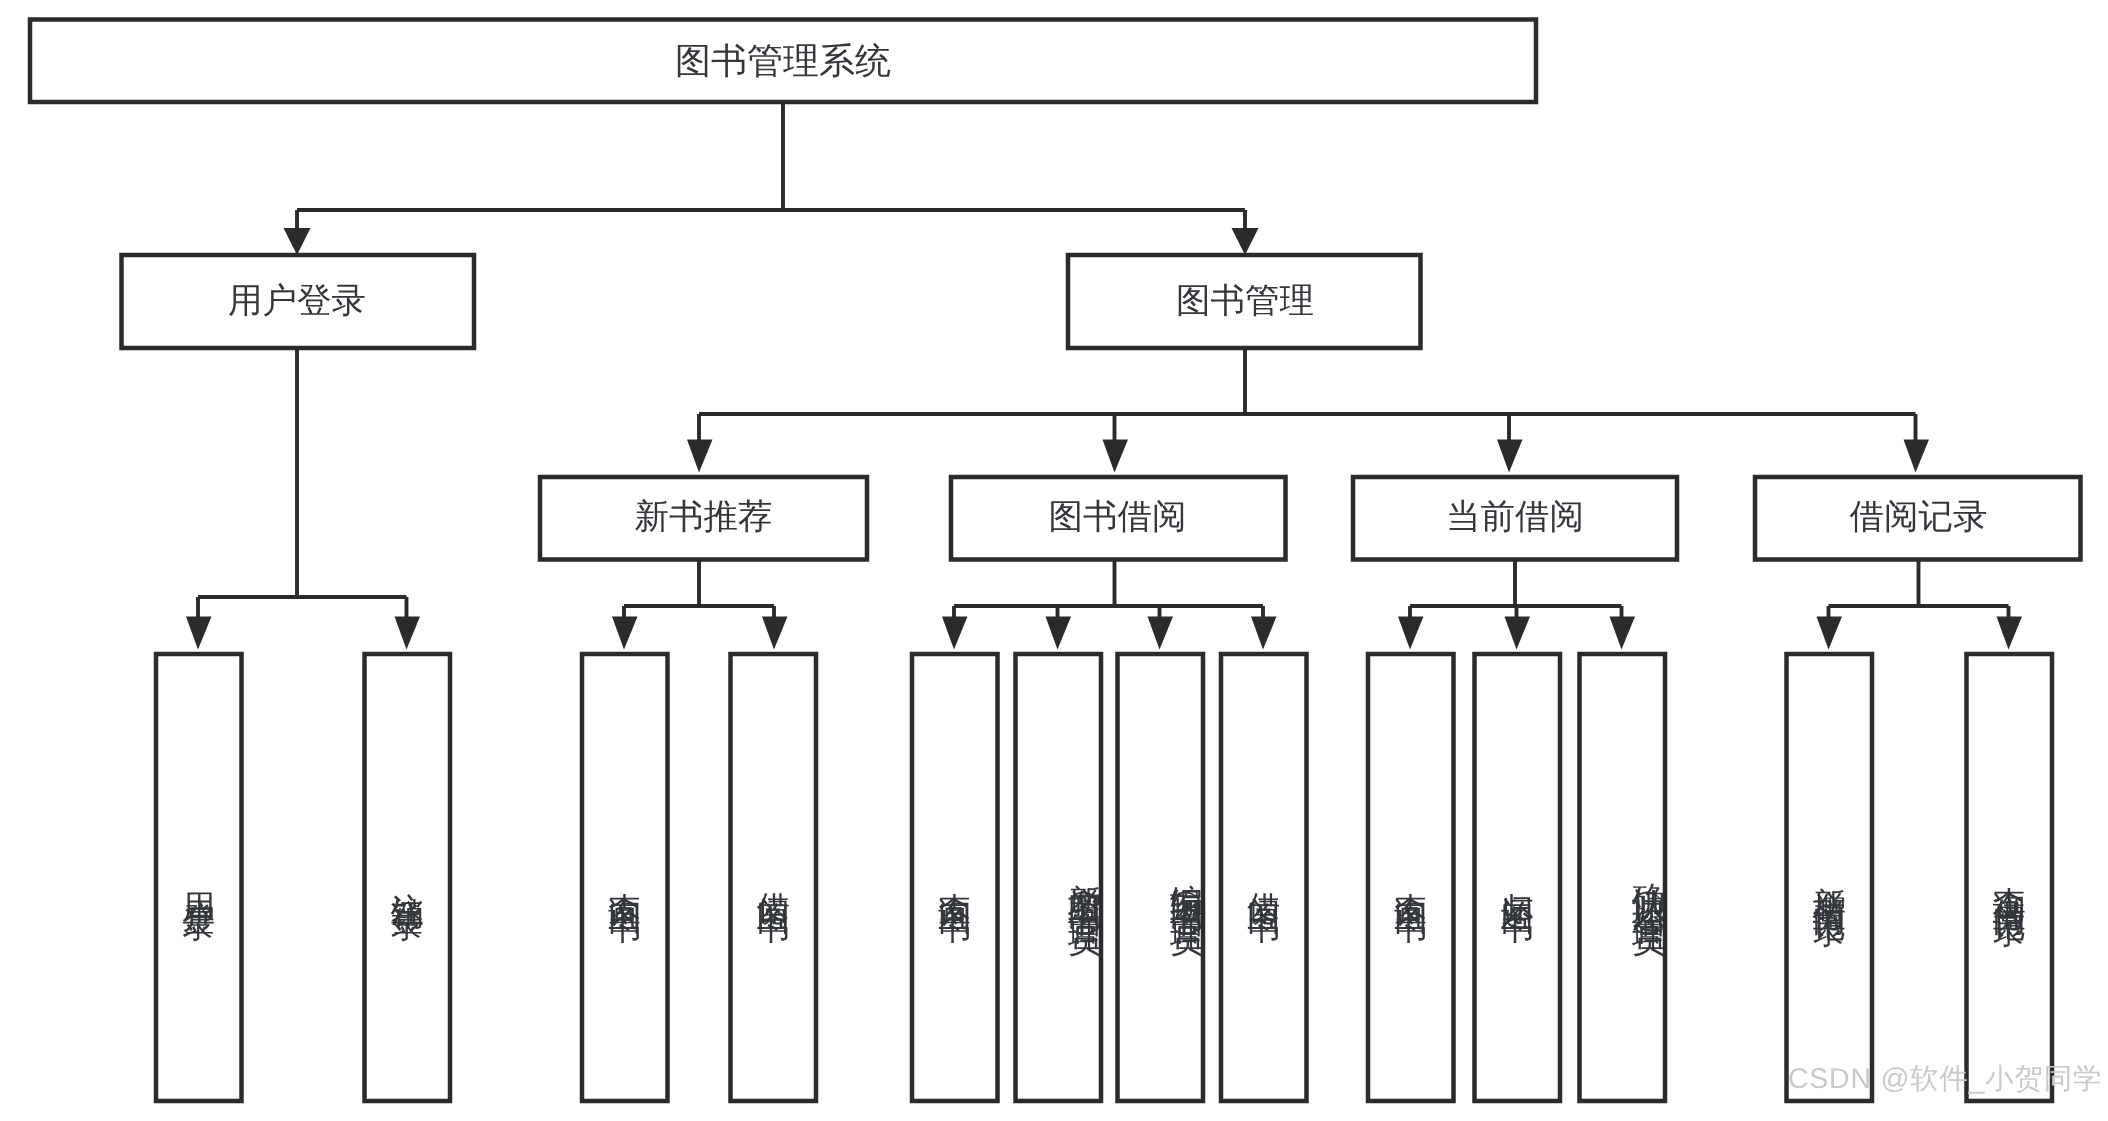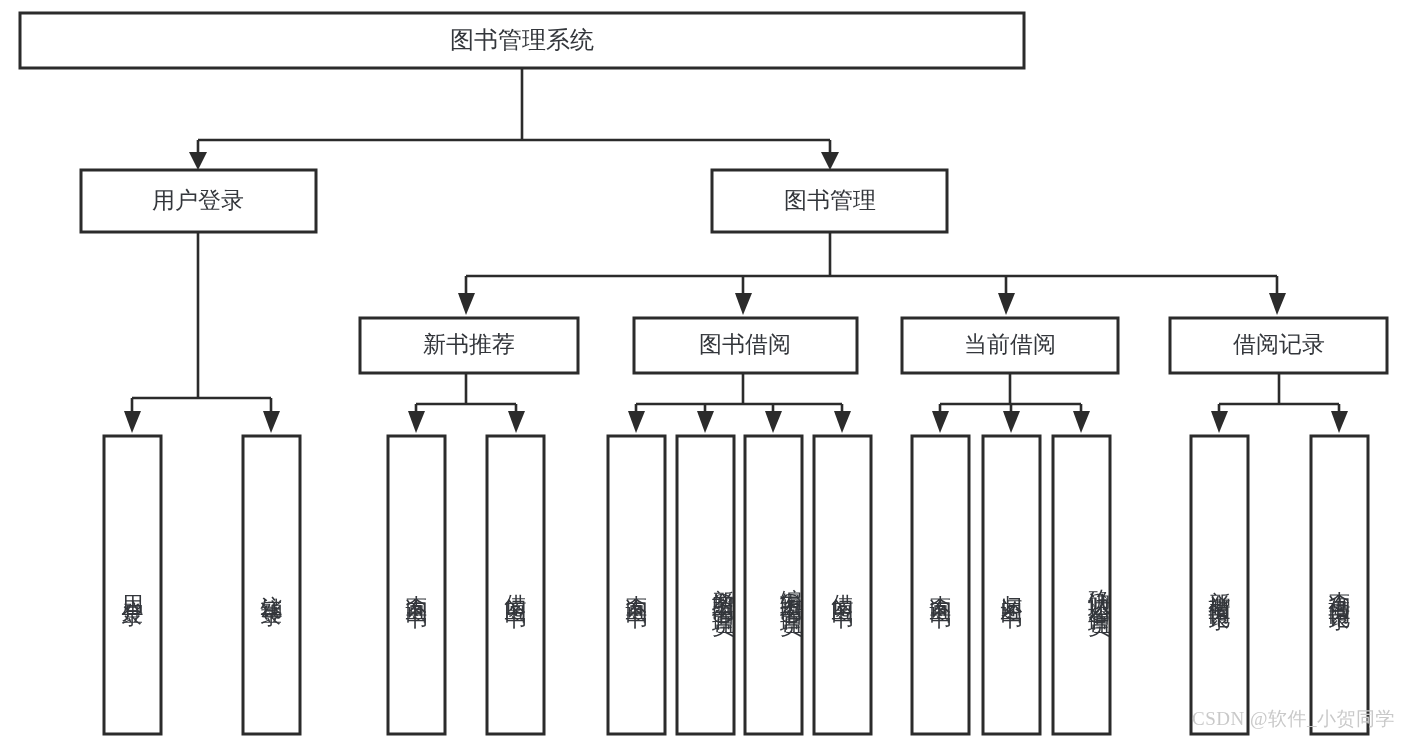--- a/index.html
+++ b/index.html
@@ -63,21 +63,21 @@
     font-family: "Liberation Sans", "DejaVu Sans", sans-serif;
     font-size: 22px;
     color: #33363b;
     letter-spacing: 4px;
     line-height: 1;
     white-space: nowrap;
     pointer-events: none;
   }
   .watermark {
     position: absolute;
-    font-family: Liberation Serif, serif;
+    font-family: Liberation Sans, sans-serif;
     font-size: 19px;
     color: #c9c9c9;
     white-space: nowrap;
     letter-spacing: 0.5px;
   }
 </style>
 </head>
 <body>
 
 <div id="diagram-root">

